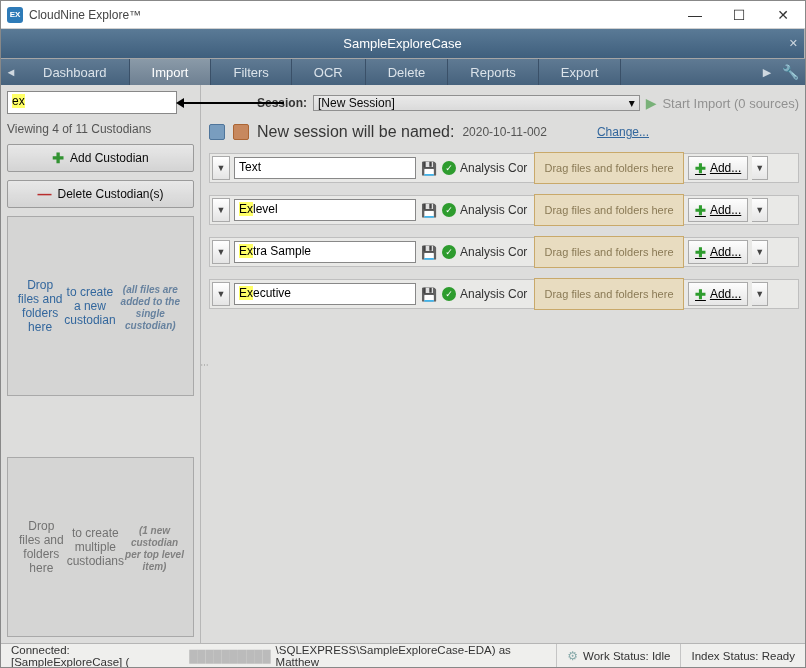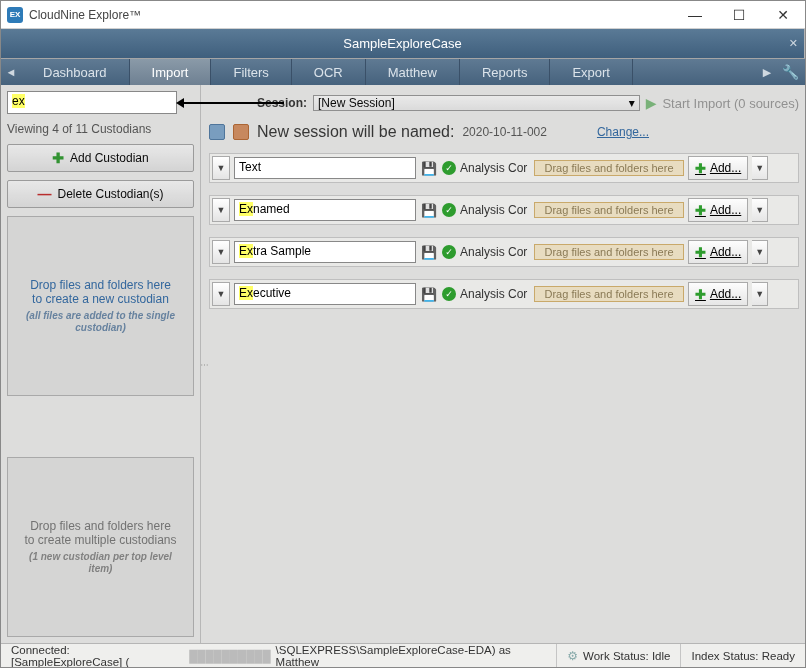--- a/index.html
+++ b/index.html
@@ -27,21 +27,21 @@
   .left-panel { width:200px; display:flex; flex-direction:column; gap:8px; padding:6px 6px 6px 6px; border-right:1px solid #c5c5c5; }
   .filter-row { position:relative; z-index:2; }
   .filter-input { width:170px; height:23px; border:1px solid #888; background:#fff; font-size:12px; padding:2px 4px; }
   .filter-hl { background:#ffff66; }
   .arrow-ann { position:absolute; left:172px; top:11px; width:105px; height:2px; background:#000; z-index:3; }
   .arrow-ann::before { content:""; position:absolute; left:-8px; top:-4px; border:5px solid transparent; border-right:8px solid #000; }
   .viewing { font-size:12px; color:#555; }
   .side-btn { height:28px; border:1px solid #a5a5a5; background:linear-gradient(#fdfdfd,#e6e6e6); display:flex;align-items:center;justify-content:center; gap:6px; font-size:12px; border-radius:2px; }
   .side-btn .plus { color:#2e9c2e; font-weight:bold; font-size:14px; }
   .side-btn .minus { color:#c62828; font-weight:bold; font-size:14px; }
-  .dropzone { border:1px solid #b5b5b5; background:#e8e8e6; flex:0 0 180px; display:flex;flex-direction:column;align-items:center;justify-content:center; font-size:12px; color:#2f6aa8; text-align:center; padding:8px; }
+  .dropzone { border:1px solid #b5b5b5; background:#e8e8e6; flex:0 0 180px; display:flex;flex-direction:row;align-items:center;justify-content:center; font-size:12px; color:#2f6aa8; text-align:center; padding:8px; }
   .dropzone .hint { font-size:10px; font-style:italic; color:#6a89aa; margin-top:4px; line-height:1.2;font-weight:bold; }
   .dropzone.gray { color:#777; }
   .dropzone.gray .hint { color:#888;text-align:center; }
   .splitter { width:6px; display:flex;align-items:center;justify-content:center; color:#999; font-size:8px; letter-spacing:-1px; writing-mode:vertical-rl; }
 
   .main-panel { flex:1; display:flex; flex-direction:column; padding:6px 6px 6px 2px; gap:6px; }
   .session-row { display:flex; align-items:center; gap:6px; height:24px; }
   .session-label { font-size:12px; font-weight:bold; color:#333; margin-left:48px; }
   .session-dd { flex:1; height:16px; border:1px solid #999; background:linear-gradient(#fff,#eee); display:flex;align-items:center;justify-content:space-between;padding:0 4px; font-size:12px; max-width:360px; }
   .start-import { color:#9a9a9a; font-size:13px; display:flex;align-items:center;gap:6px; margin-left:auto; }
@@ -54,21 +54,21 @@
   .change-link { font-size:12px; color:#2f6aa8; text-decoration:underline; margin-left:auto; margin-right:150px; }
 
   .custodian-rows { display:flex; flex-direction:column; gap:12px; margin-top:4px; }
   .c-row { display:flex; align-items:center; gap:4px; height:30px; border:1px solid #bfbfbf; background:#e9e9e7; padding:2px; position:relative; z-index:1; }
   .c-chev { width:18px;height:24px;border:1px solid #aaa;background:linear-gradient(#fff,#e4e4e4);display:flex;align-items:center;justify-content:center;font-size:9px;color:#444; }
   .c-name { width:182px; height:22px; border:1px solid #888; background:#fff; font-size:12px; padding:2px 4px; }
   .c-hl { background:#ffff66; }
   .c-save { width:18px;height:18px; display:flex;align-items:center;justify-content:center;color:#b5b5b5;font-size:13px; }
   .c-status { display:flex;align-items:center;gap:4px;font-size:12px;color:#333; width:88px; overflow:hidden; white-space:nowrap; }
   .c-check { width:14px;height:14px;border-radius:50%;background:#2e9c2e;display:flex;align-items:center;justify-content:center;color:#fff;font-size:9px; }
-  .c-drop { flex:0 0 150px; height:16px; border:1px solid #c9a96a; background:#e8dcc0; color:#8a7a55; font-size:11px; display:flex;align-items:center;justify-content:center; }
+  .c-drop { flex:0 0 150px; height:32px; border:1px solid #c9a96a; background:#e8dcc0; color:#8a7a55; font-size:11px; display:flex;align-items:center;justify-content:center; }
   .c-add { height:24px; border:1px solid #aaa; background:linear-gradient(#fdfdfd,#e6e6e6); display:flex;align-items:center;gap:4px;font-size:12px;padding:0 6px; text-decoration:underline; }
   .c-add .plus { color:#2e9c2e; font-weight:bold; font-size:13px; text-decoration:none; }
   .c-add-chev { width:16px;height:24px;border:1px solid #aaa;border-left:none;background:linear-gradient(#fdfdfd,#e6e6e6);display:flex;align-items:center;justify-content:center;font-size:9px;color:#444; }
 
   .statusbar { height:24px; border-top:1px solid #b5b5b5; background:#efefed; display:flex; align-items:flex-start; font-size:11.5px; color:#333; }
   .status-seg { padding:0 10px; border-right:1px solid #c5c5c5; height:100%; display:flex;align-items:center; gap:5px; }
   .status-seg:last-child { border-right:none; margin-left:auto; }
   .gear { color:#8aa; font-size:12px; }
 </style>
 </head>
@@ -99,21 +99,21 @@
   <div class="nav-tab selected">
       <span>Import</span>
     </div>
   <div class="nav-tab">
       <span>Filters</span>
     </div>
   <div class="nav-tab">
       <span>OCR</span>
     </div>
   <div class="nav-tab">
-      <span>Matthew</span>
+      <span>Delete</span>
     </div>
   <div class="nav-tab">
       <span>Reports</span>
     </div>
   <div class="nav-tab">
       <span>Export</span>
     </div>
   <div class="nav-scroll" style="flex:1"></div>
   <div class="nav-scroll">▶</div>
   <div class="nav-wrench">🔧</div>
@@ -184,21 +184,21 @@
         <div class="c-drop">Drag files and folders here</div>
         <div class="c-add">
             <span class="plus">✚</span>
             <span>Add...</span>
           </div>
         <div class="c-add-chev">▼</div>
       </div>
 
       <div class="c-row">
         <div class="c-chev">▼</div>
-        <div class="c-name"><span class="c-hl">Ex</span><span>named</span></div>
+        <div class="c-name"><span class="c-hl">Ex</span><span>level</span></div>
         <div class="c-save">💾</div>
         <div class="c-status">
             <span class="c-check">✓</span>
             <span>Analysis Cor</span>
           </div>
         <div class="c-drop">Drag files and folders here</div>
         <div class="c-add">
             <span class="plus">✚</span>
             <span>Add...</span>
           </div>

